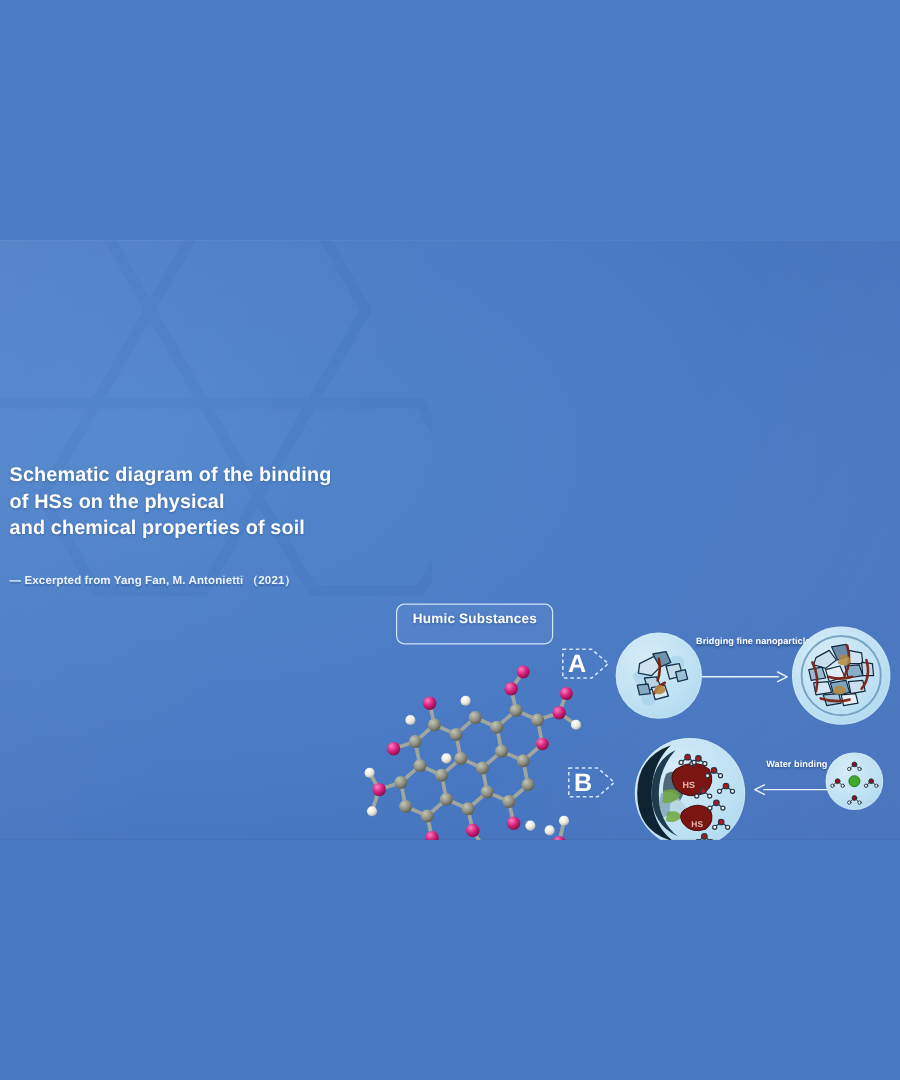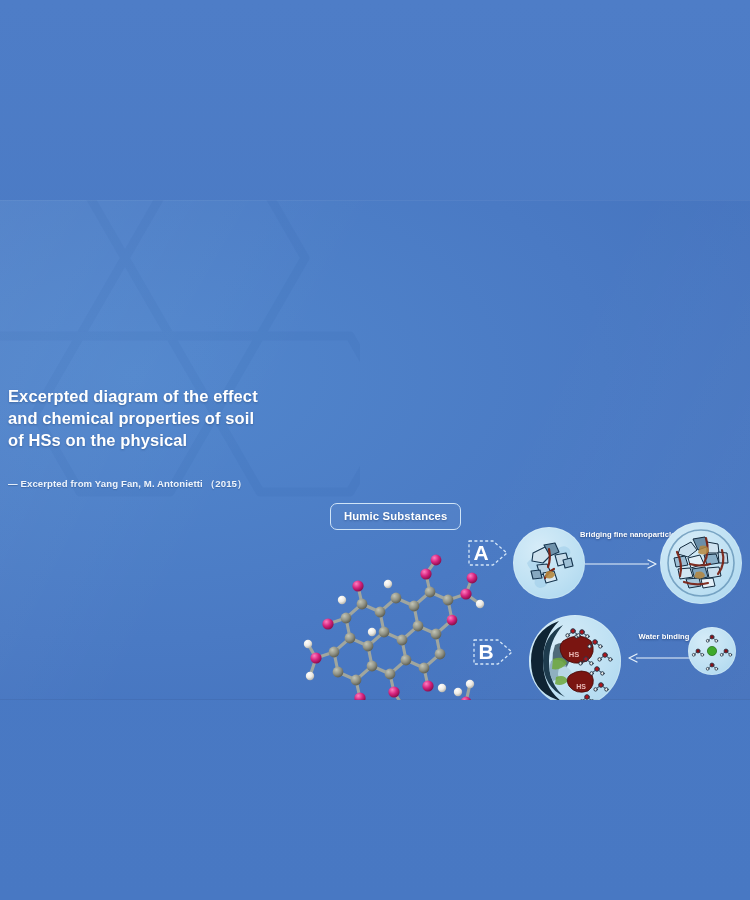--- a/index.html
+++ b/index.html
@@ -52,21 +52,21 @@
   }
   #attribution{
     margin-top:27px;color:#eef4fc;font-size:9.6px;font-weight:bold;
     letter-spacing:.1px;white-space:nowrap;
     text-shadow:0 1px 1px rgba(20,45,90,.3);
   }
 
   
   #hs-pill{
     position:absolute;left:330px;top:303px;
-    padding:6px 13px 7px;border:1.4px solid #cfe4f7;border-radius:7px;
+    padding:6px 13px 14px;border:1.4px solid #cfe4f7;border-radius:7px;
     color:#ffffff;font-size:11.3px;font-weight:bold;letter-spacing:.15px;
     background:rgba(255,255,255,.045);
     text-shadow:0 1px 2px rgba(20,45,90,.4);
     white-space:nowrap;
   }
 
   
   #molecule{position:absolute;left:300px;top:320px;width:200px;height:290px;}
   #molecule svg{display:block;width:100%;height:100%;}
 
@@ -111,24 +111,24 @@
           <polygon points="60,10 150,10 195,88 150,166 60,166 15,88"></polygon>
           <polygon points="150,166 240,166 285,244 240,322 150,322 105,244"></polygon>
           <polygon points="240,10 330,10 375,88 330,166 240,166 195,88"></polygon>
           <polygon points="330,166 420,166 465,244 420,322 330,322 285,244"></polygon>
         </g>
       </svg>
     </div>
     <div id="sheen"></div>
 
     <div id="textblock">
-      <div class="title-line">Excerpted diagram of the effect</div>
+      <div class="title-line">Schematic diagram of the binding</div>
+      <div class="title-line">of HSs on the physical</div>
       <div class="title-line">and chemical properties of soil</div>
-      <div class="title-line">of HSs on the physical</div>
-      <div id="attribution">— Excerpted from Yang Fan, M. Antonietti （2015）</div>
+      <div id="attribution">— Excerpted from Yang Fan, M. Antonietti （2021）</div>
     </div>
 
     <div id="hs-pill">Humic Substances</div>
 
     <div id="molecule">
       <svg viewBox="0 0 200 290" xmlns="http://www.w3.org/2000/svg">
         <defs>
           <radialGradient id="gC" cx="35%" cy="30%" r="70%">
             <stop offset="0%" stop-color="#c3c5b6"></stop>
               <stop offset="60%" stop-color="#8f9184"></stop>

